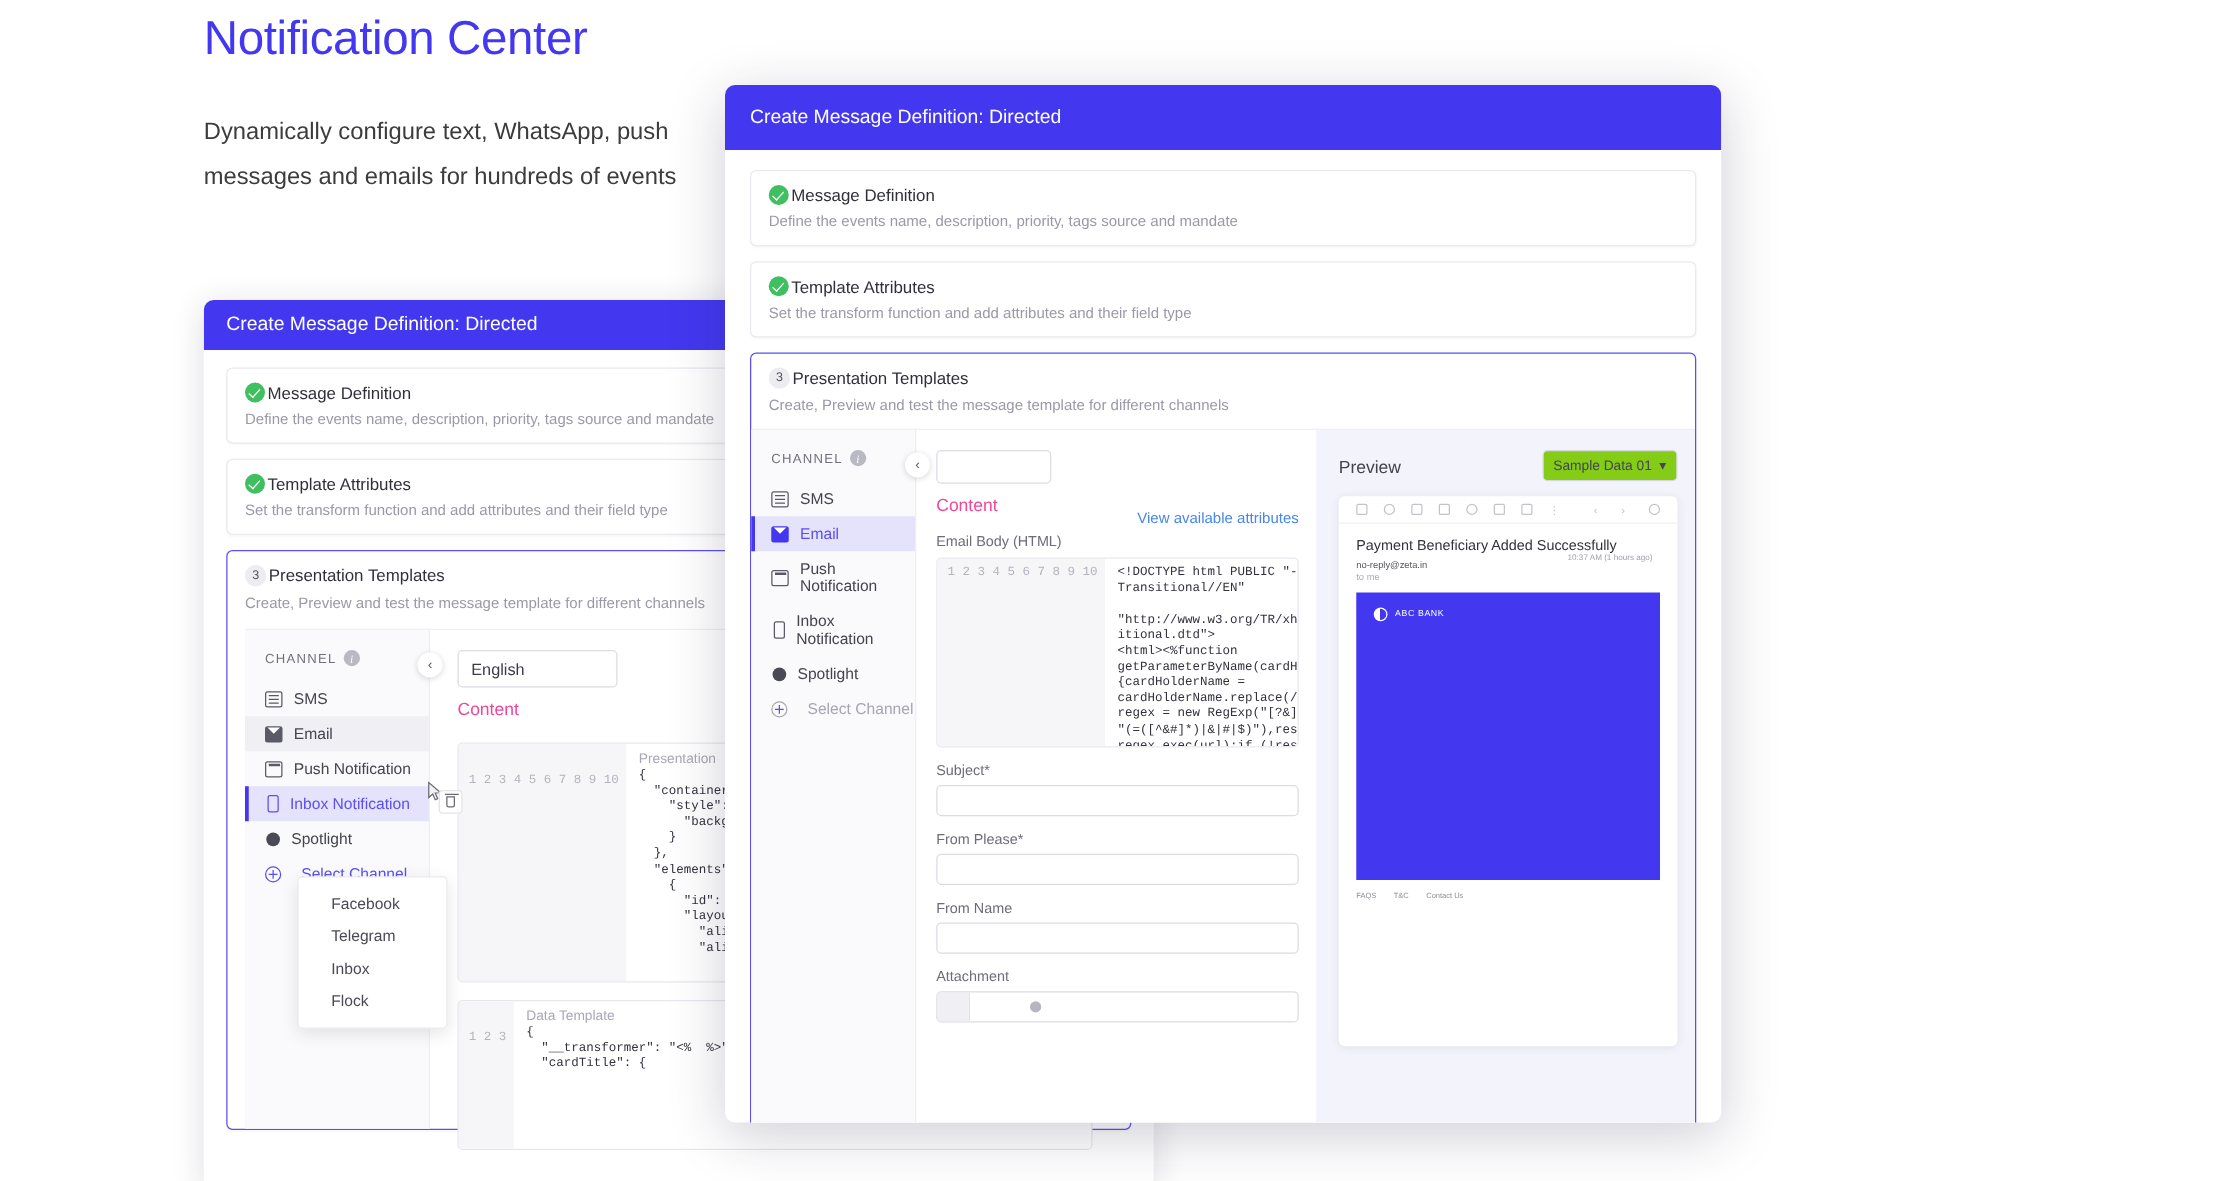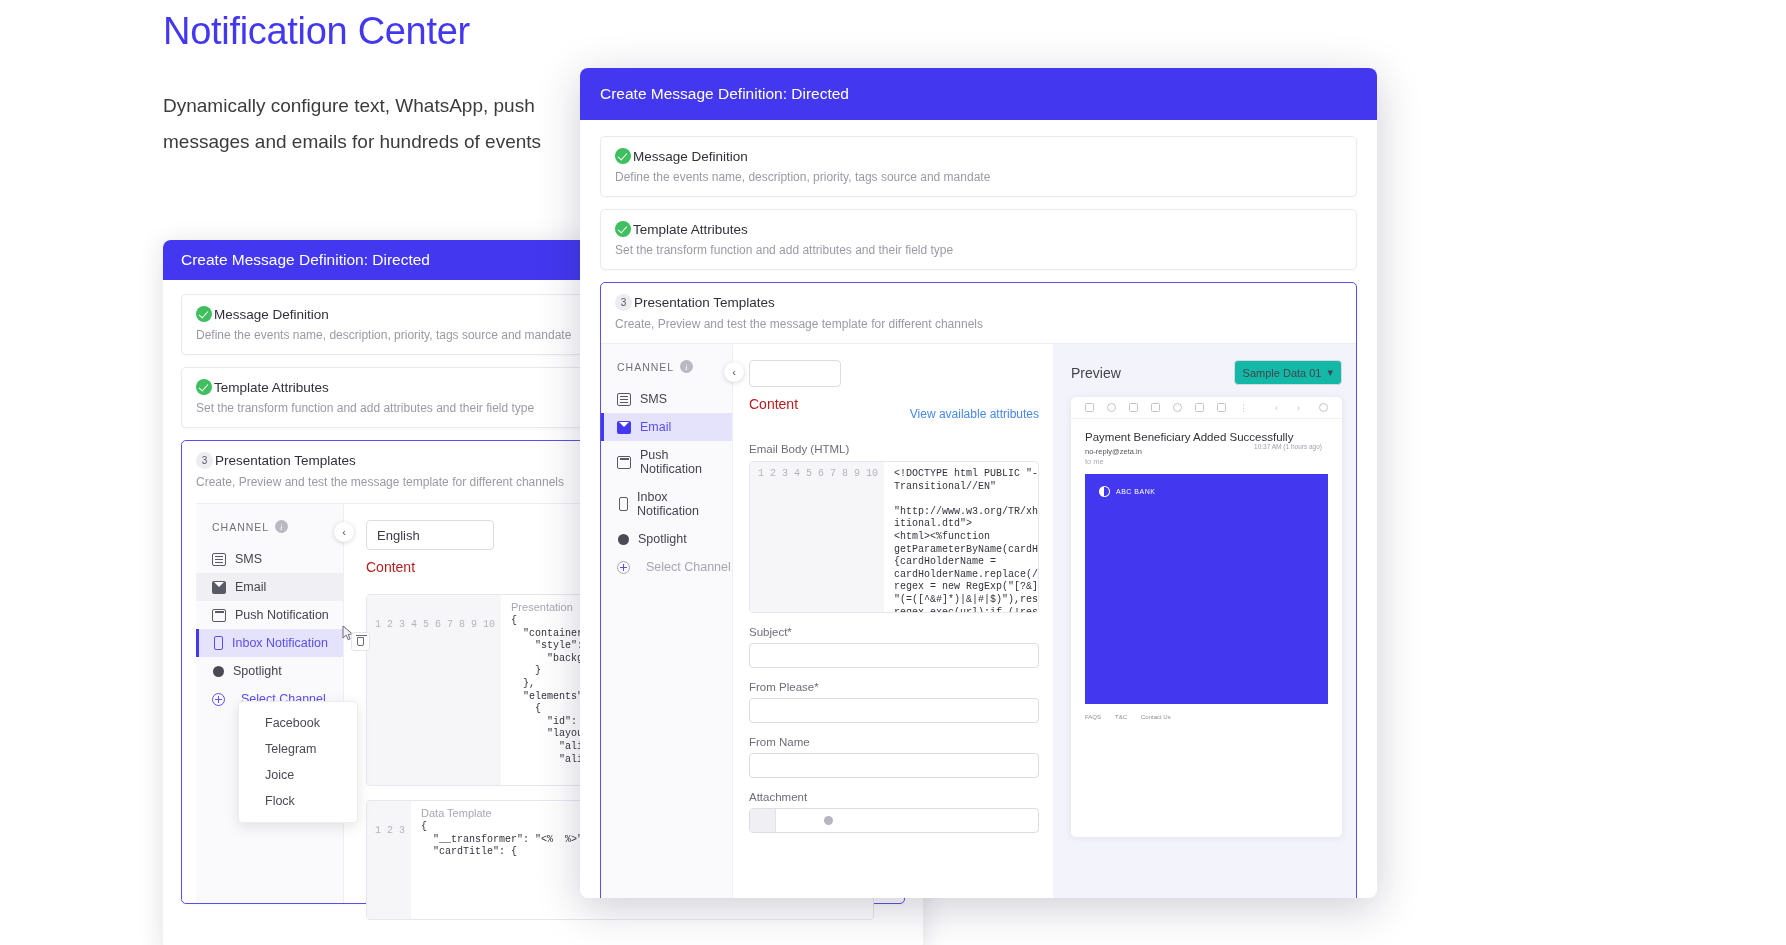--- a/index.html
+++ b/index.html
@@ -132,21 +132,21 @@
     position:absolute; left:-10px; top:18px; width:20px;height:20px;border-radius:50%;
     background:#fff; box-shadow:0 1px 5px rgba(0,0,0,0.16);
     display:flex;align-items:center;justify-content:center;font-size:11px;color:#55555f; z-index:5;
   }
   .edit-col { flex:1; padding: 16px 16px 0 22px; position:relative; min-width:0; }
   .lang-select {
     width:128px;height:30px;border:1px solid #dcdce4;border-radius:4px;
     display:flex;align-items:center;padding-left:10px;font-size:13px;color:#3c3c46;
     background:#fff;
   }
-  .content-lbl { font-size:14px;color:#b91c1c;}
+  .content-lbl { font-size:14px;color:#ec4899;}
   .view-attrs { font-size:12px; color:#4787e8;margin-top:20px; }
   .code-wrap {
     margin-top:10px;border:1px solid #e7e7ee;border-radius:4px;background:#fff;
     display:flex; overflow:hidden;
   }
   .gutter { background:#f6f6f9; color:#b4b4bf; font-family:"Liberation Mono",monospace;
             font-size:10px; text-align:right; padding:6px 6px 6px 8px; line-height:12.6px; flex:0 0 auto;}
   .codearea { font-family:"Liberation Mono",monospace; font-size:10px; color:#32323c;
               padding:6px 0 6px 10px; line-height:12.6px; white-space:pre; overflow:hidden; flex:1; }
   .ph-label { font-size:11px; color:#a8a8b4; padding:6px 0 2px 10px; font-family:"Liberation Sans",sans-serif;}
@@ -165,21 +165,21 @@
   .front-body{ padding: 16px 20px 0 20px; }
   .pt-body-front { display:flex; border-top:1px solid #eeeef3; height:570px; }
   .chan-col-front { width:132px; background:#fafafc; border-right:1px solid #eeeef3; padding-top:16px; position:relative; flex:0 0 auto;}
   .edit-col-front { width:320px; padding:16px 14px 0 16px; position:relative; flex:0 0 auto;}
   .preview-col {
     flex:1; background:#f3f4fb; padding:16px 14px 0 18px; position:relative;
   }
   .prev-head { display:flex; align-items:center; justify-content:space-between; }
   .prev-title{ font-size:14px;color:#43434e;}
   .sample-sel {
-    border:1px solid #d8d8e2;border-radius:4px;background:#14b8a6;
+    border:1px solid #d8d8e2;border-radius:4px;background:#84cc16;
     font-size:11px;color:#45454f;padding:5px 8px; display:flex;align-items:center;gap:6px;
   }
   .mail-card { margin-top:12px;background:#fff;border-radius:5px;box-shadow:0 1px 8px rgba(0,0,0,0.07); overflow:hidden; height:440px;}
   .mail-toolbar{ height:22px;border-bottom:1px solid #f1f1f5;display:flex;align-items:center;gap:13px;padding:0 14px;}
   .mt-ic{width:9px;height:9px;border:1.1px solid #c3c3cd;border-radius:1.5px;}
   .mt-ic.round{border-radius:50%;}
   .mt-sp{flex:1;}
   .mail-subj{font-size:11.5px;color:#32323c;padding:12px 14px 0 14px;}
   .mail-from{font-size:7.5px;color:#55555f;padding:4px 14px 0 14px;}
   .mail-to{font-size:7.5px;color:#acacb8;padding:1px 14px 0 14px;}
@@ -268,21 +268,21 @@
               <span>Spotlight</span>
             </div>
             <div class="chan-add">
               <span class="plus-circ"></span>
               <span>Select Channel</span>
             </div>
 
             <div class="chan-dropdown">
               <div>Facebook</div>
               <div>Telegram</div>
-              <div>Joice</div>
+              <div>Inbox</div>
               <div>Flock</div>
             </div>
 
             <svg class="cursor-ghost" width="14" height="17" viewBox="0 0 14 17">
               <path d="M1 1 L1 13 L4.2 10.2 L6.2 14.8 L8.2 13.9 L6.2 9.4 L10.6 9.2 Z" fill="#f2f2f5" stroke="#6a6a76" stroke-width="1"></path>
             </svg>
             <div class="trash-chip">
               <span class="trash-glyph"></span>
             </div>
           </div>
@@ -404,21 +404,21 @@
 
           <div class="edit-col-front">
             <div class="collapse-btn" style="left:-9px;top:18px;">‹</div>
             <div class="lang-select" style="width:92px;height:27px;">
               <span></span>
             </div>
             <div class="subject-row">
               <div class="content-lbl">Content</div>
               <div class="view-attrs">View available attributes</div>
             </div>
-            <div class="field-lbl" style="margin-top:22px;">Email Body (HTML)</div>
+            <div class="field-lbl" style="margin-top:7px;">Email Body (HTML)</div>
             <div class="code-wrap" style="height:152px;margin-top:6px;">
               <div class="gutter">1
 2
 3
 4
 5
 6
 7
 8
 9

